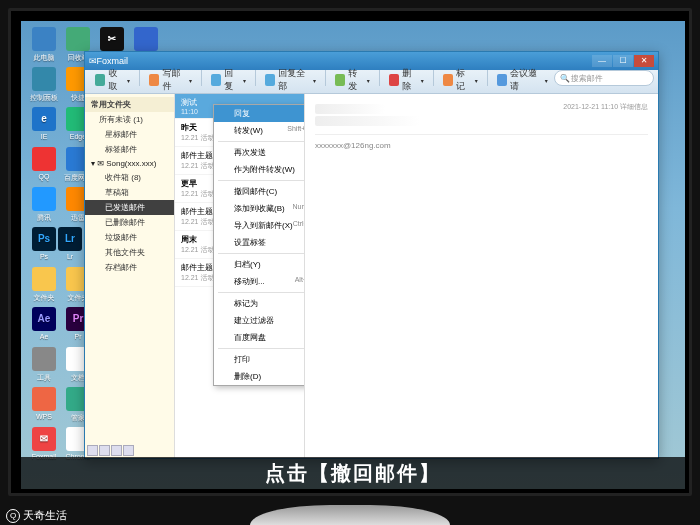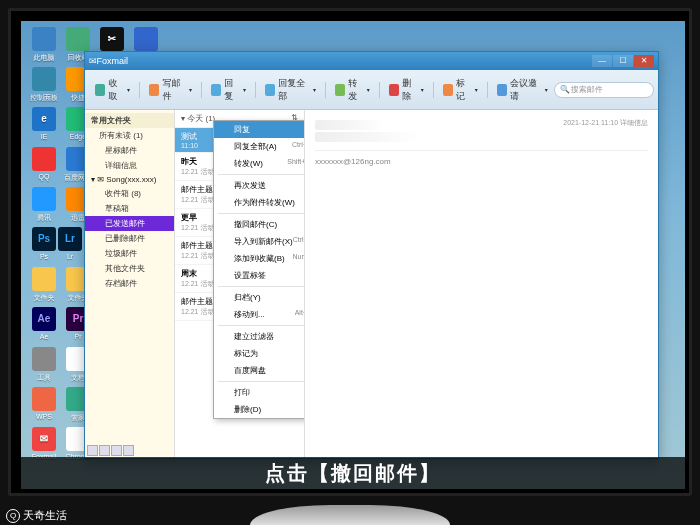--- a/index.html
+++ b/index.html
@@ -7,30 +7,30 @@
 .monitor{position:absolute;top:8px;left:8px;width:684px;height:488px;background:#000;border:3px solid #222;border-radius:2px}
 .screen{position:absolute;top:10px;left:10px;width:664px;height:468px;overflow:hidden}
 .desktop{width:100%;height:100%;background:linear-gradient(180deg,#5c9bc8 0%,#7fb7d9 40%,#a3c9d4 100%);position:relative}
 .di{position:absolute;width:34px;text-align:center;font-size:7px;color:#fff;text-shadow:0 1px 1px rgba(0,0,0,.5)}
 .di .ic{width:24px;height:24px;margin:0 auto 2px;border-radius:3px}
 .win{position:absolute;top:30px;left:63px;width:575px;height:408px;background:#fff;border:1px solid #2a7ab0;box-shadow:0 3px 12px rgba(0,0,0,.3);display:flex;flex-direction:column}
 .titlebar{height:18px;background:linear-gradient(180deg,#4a9ed8,#2e7fc0);display:flex;align-items:center;padding:0 4px;color:#fff;font-size:9px}
 .titlebar .sp{flex:1}
 .wbtn{width:20px;height:12px;background:rgba(255,255,255,.15);margin-left:1px;text-align:center;line-height:12px;font-size:8px;cursor:pointer}
 .wbtn.cl{background:#c74c3c}
-.toolbar{height:40px;background:linear-gradient(180deg,#e8f1f8,#d4e3f0);border-bottom:1px solid #b5c9da;display:flex;align-items:center;padding:0 4px;font-size:9px;color:#333}
+.toolbar{height:24px;background:linear-gradient(180deg,#e8f1f8,#d4e3f0);border-bottom:1px solid #b5c9da;display:flex;align-items:flex-start;padding:0 4px;font-size:9px;color:#333}
 .tbtn{padding:0 6px;height:20px;display:flex;align-items:center;gap:3px;cursor:pointer;border-radius:2px}
 .tic{width:12px;height:12px;border-radius:2px}
 .sep{width:1px;height:16px;background:#b5c9da;margin:0 3px}
 .search{margin-left:auto;width:110px;height:16px;background:#fff;border:1px solid #b5c9da;border-radius:8px;display:flex;align-items:center;padding:0 6px;font-size:8px;color:#999}
 .body{flex:1;display:flex;overflow:hidden}
 .sidebar{width:90px;background:#fffbe8;border-right:1px solid #ddd;font-size:8px;padding:3px 0;overflow:hidden}
 .sh{padding:2px 6px;font-weight:bold;color:#444;background:#f5efd4}
 .si{padding:2px 4px 2px 14px;color:#333;white-space:nowrap;overflow:hidden;cursor:pointer}
-.si.sel{background:#6d28d9;color:#fff}
+.si.sel{background:#404040;color:#fff}
 .si.sub{padding-left:20px}
 .sbot{position:absolute;bottom:2px;left:2px;display:flex;gap:1px}
 .sbot div{width:11px;height:11px;background:#dde;border:1px solid #aab}
 .list{width:130px;border-right:1px solid #ddd;position:relative;font-size:8px;overflow:hidden}
 .lhead{padding:3px 6px;border-bottom:1px solid #eee;color:#555;display:flex;justify-content:space-between}
 .litem{padding:3px 6px;border-bottom:1px solid #f3f3f3;cursor:pointer}
 .litem.sel{background:#5aa9dd;color:#fff}
 .lt1{font-size:8px;white-space:nowrap;overflow:hidden}
 .lt2{font-size:7px;color:#999;white-space:nowrap;overflow:hidden}
 .litem.sel .lt2{color:#e3f0fa}
@@ -109,44 +109,40 @@
             <div class="sep"></div>
             <div class="tbtn"><span class="tic" style="background:#59d"></span>会议邀请 <span style="font-size:6px">▾</span></div>
             <div class="search">🔍 <span>搜索邮件</span></div>
   </div>
   <div class="body">
     <div class="sidebar" style="position:relative">
       <div class="sh">常用文件夹</div>
       <div id="sb1">
                 <div class="si">所有未读 (1)</div>
                 <div class="si sub">星标邮件</div>
-                <div class="si sub">详细信息</div>
+                <div class="si sub">标签邮件</div>
               </div>
       <div class="si" style="padding-left:6px;color:#222">▾ ✉ Song(xxx.xxx)</div>
       <div id="sb2">
                 <div class="si sub">收件箱 (8)</div>
                 <div class="si sub">草稿箱</div>
                 <div class="si sub sel">已发送邮件</div>
                 <div class="si sub">已删除邮件</div>
                 <div class="si sub">垃圾邮件</div>
                 <div class="si sub">其他文件夹</div>
                 <div class="si sub">存档邮件</div>
               </div>
       <div class="sbot">
                 <div></div>
                 <div></div>
                 <div></div>
                 <div></div>
               </div>
     </div>
     <div class="list">
-      <div class="lhead">
-                <span>▾ 今天 (1)</span>
-                <span>⇅</span>
-              </div>
       <div class="litem sel">
                 <div class="lt1">测试</div>
                 <div class="lt2">11:10</div>
               </div>
       <div id="ll">
                 <div class="litem">
                   <div class="lt1"><b>昨天</b><span class="ldate">12-21</span></div>
                   <div class="lt2">12.21 活动-双旦嘉年华</div>
                 </div>
                 <div class="litem">
@@ -168,63 +164,59 @@
                 <div class="litem">
                   <div class="lt1">邮件主题</div>
                   <div class="lt2">12.21 活动-双旦嘉年华</div>
                 </div>
               </div>
       <div class="ctx" id="ctx">
                 <div class="ci sel">
                   <span>回复</span>
                 </div>
                 <div class="ci">
-                  <span>回复全部(A)</span>
-                  <span class="sc">Ctrl+R</span>
-                </div>
-                <div class="ci">
                   <span>转发(W)</span>
                   <span class="sc">Shift+W</span>
                 </div>
                 <div class="cs"></div>
                 <div class="ci">
                   <span>再次发送</span>
                 </div>
                 <div class="ci">
                   <span>作为附件转发(W)</span>
                 </div>
                 <div class="cs"></div>
                 <div class="ci">
                   <span>撤回邮件(C)</span>
                 </div>
                 <div class="ci">
+                  <span>添加到收藏(B)</span>
+                  <span class="sc">Num *</span>
+                </div>
+                <div class="ci">
                   <span>导入到新邮件(X)</span>
                   <span class="sc">Ctrl+U</span>
                 </div>
                 <div class="ci">
-                  <span>添加到收藏(B)</span>
-                  <span class="sc">Num *</span>
-                </div>
-                <div class="ci">
                   <span>设置标签</span>
                 </div>
                 <div class="cs"></div>
                 <div class="ci">
                   <span>归档(Y)</span>
                 </div>
                 <div class="ci">
                   <span>移动到...</span>
                   <span class="sc">Alt+N</span>
                 </div>
                 <div class="cs"></div>
                 <div class="ci">
+                  <span>标记为</span>
+                </div>
+                <div class="ci">
                   <span>建立过滤器</span>
-                </div>
-                <div class="ci">
-                  <span>标记为</span>
                 </div>
                 <div class="ci">
                   <span>百度网盘</span>
                 </div>
                 <div class="cs"></div>
                 <div class="ci">
                   <span>打印</span>
                 </div>
                 <div class="ci">
                   <span>删除(D)</span>

